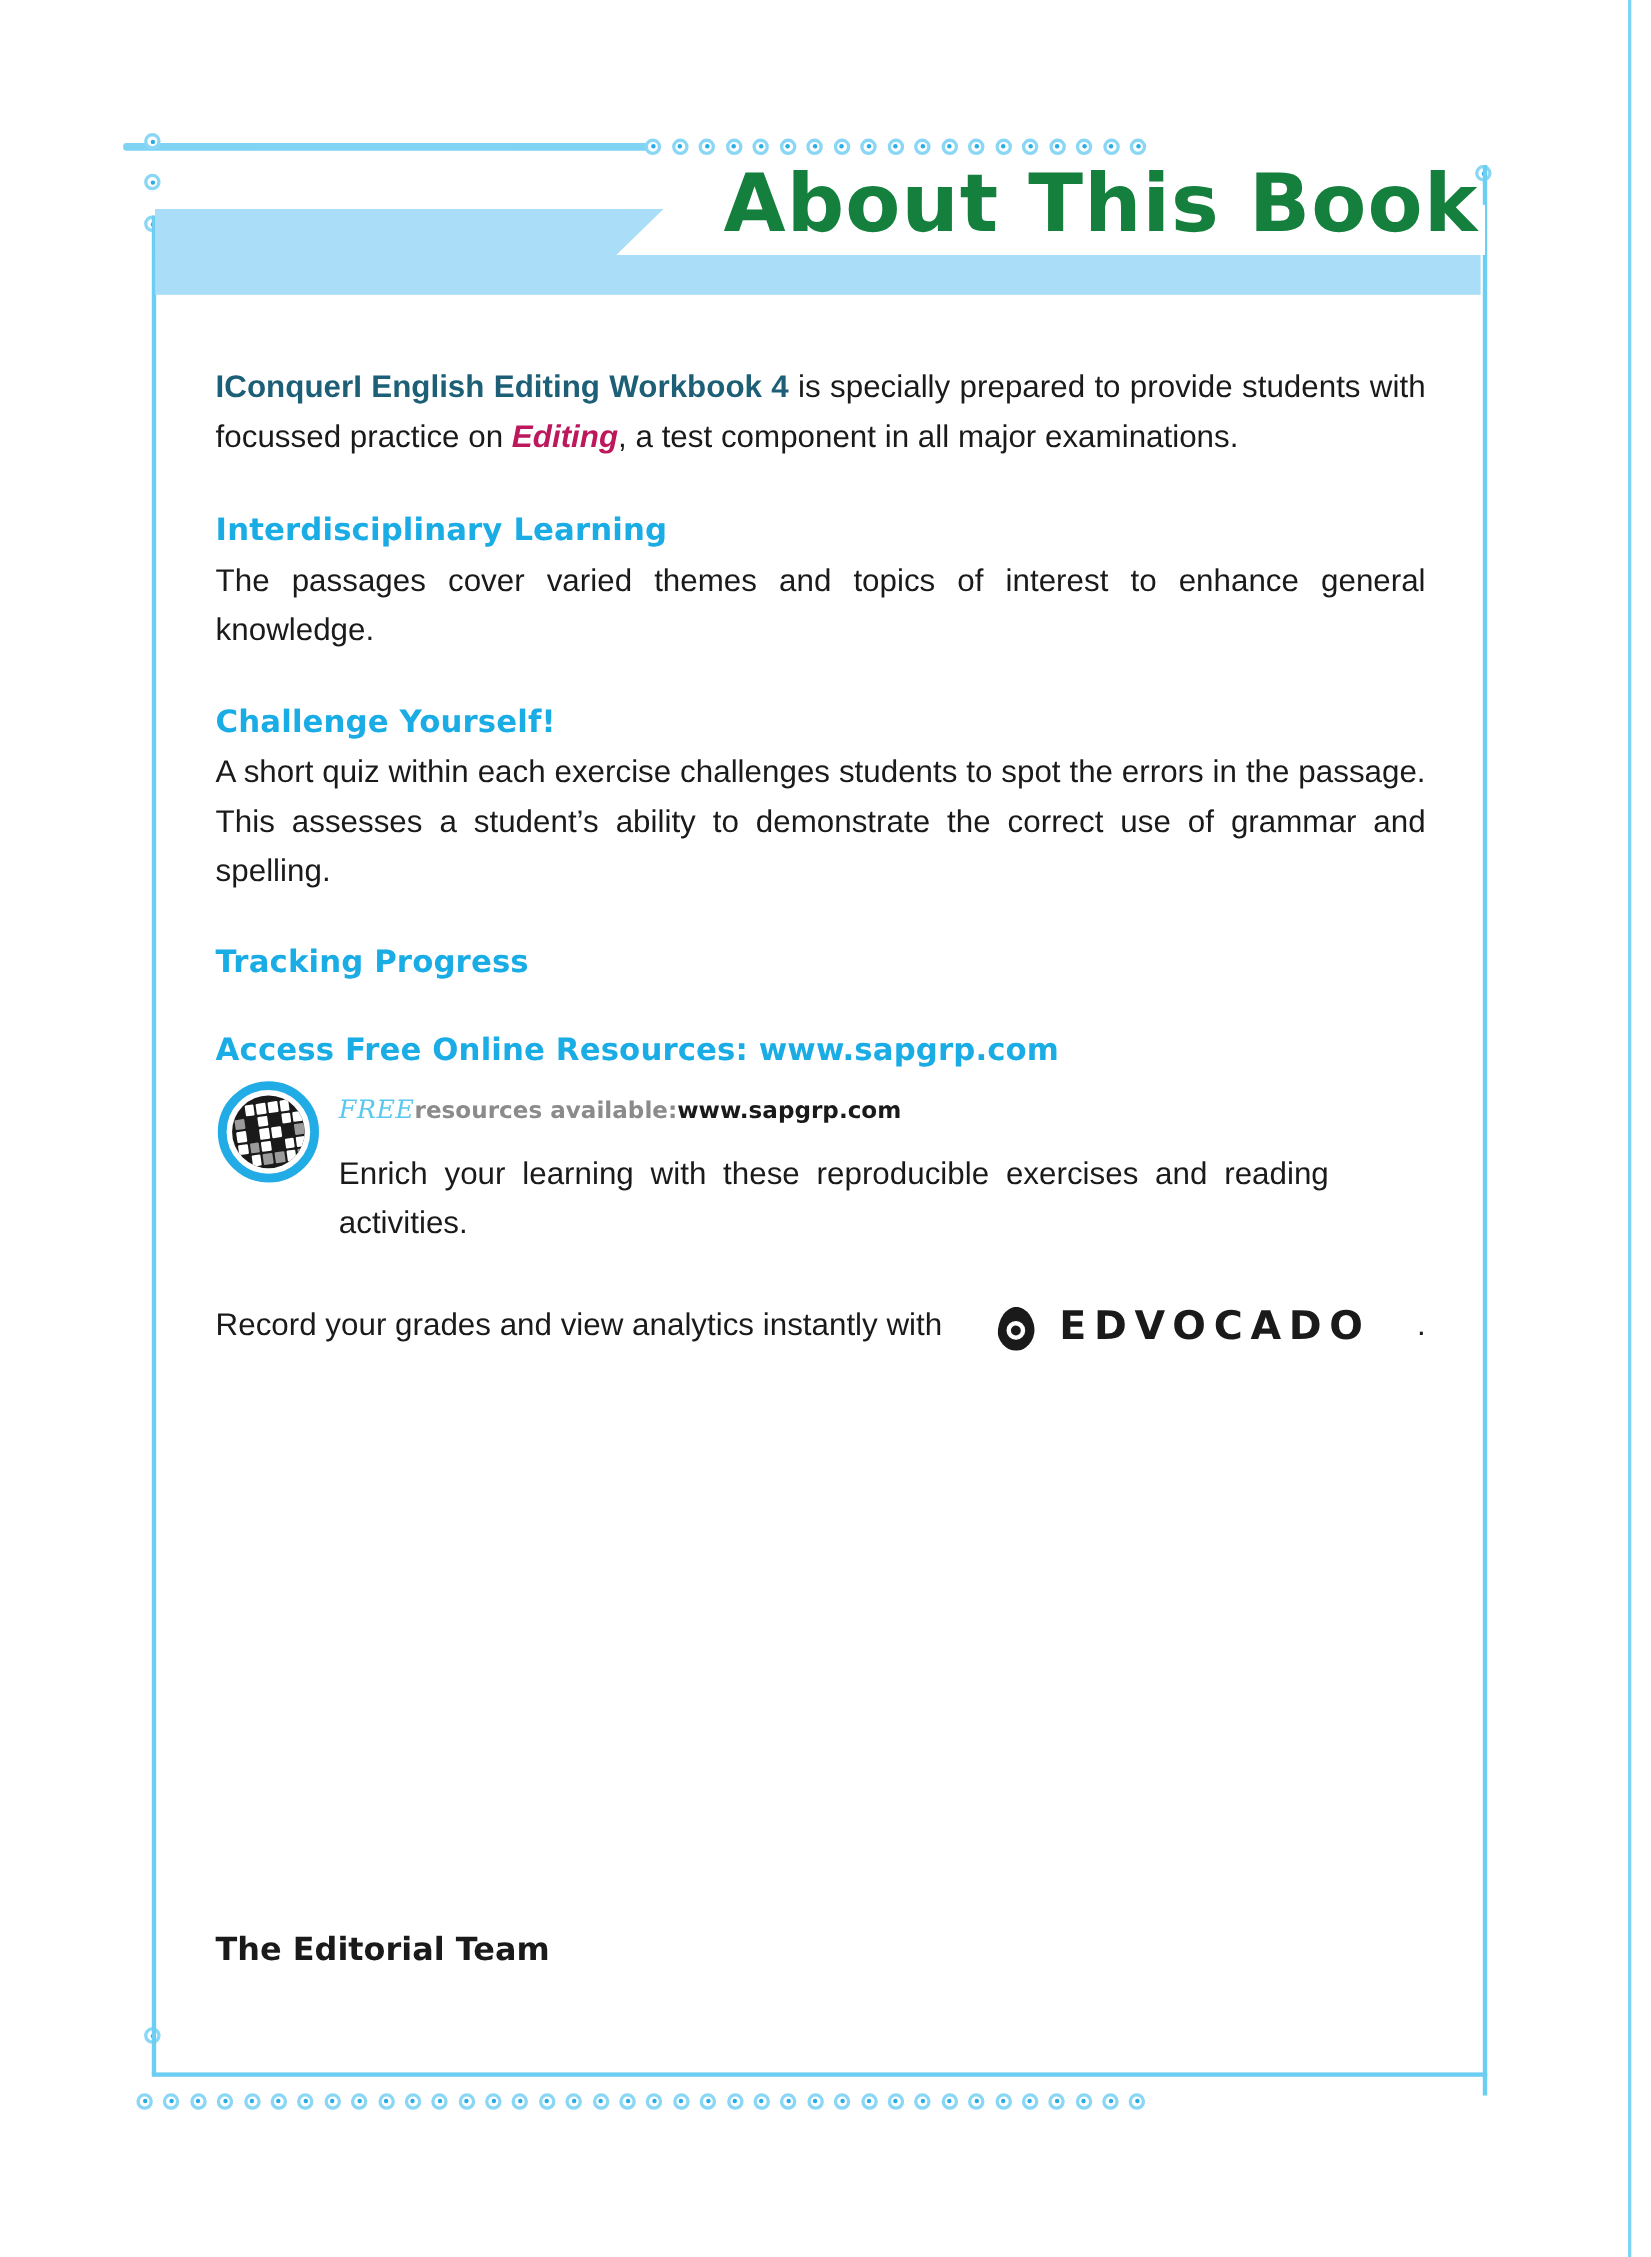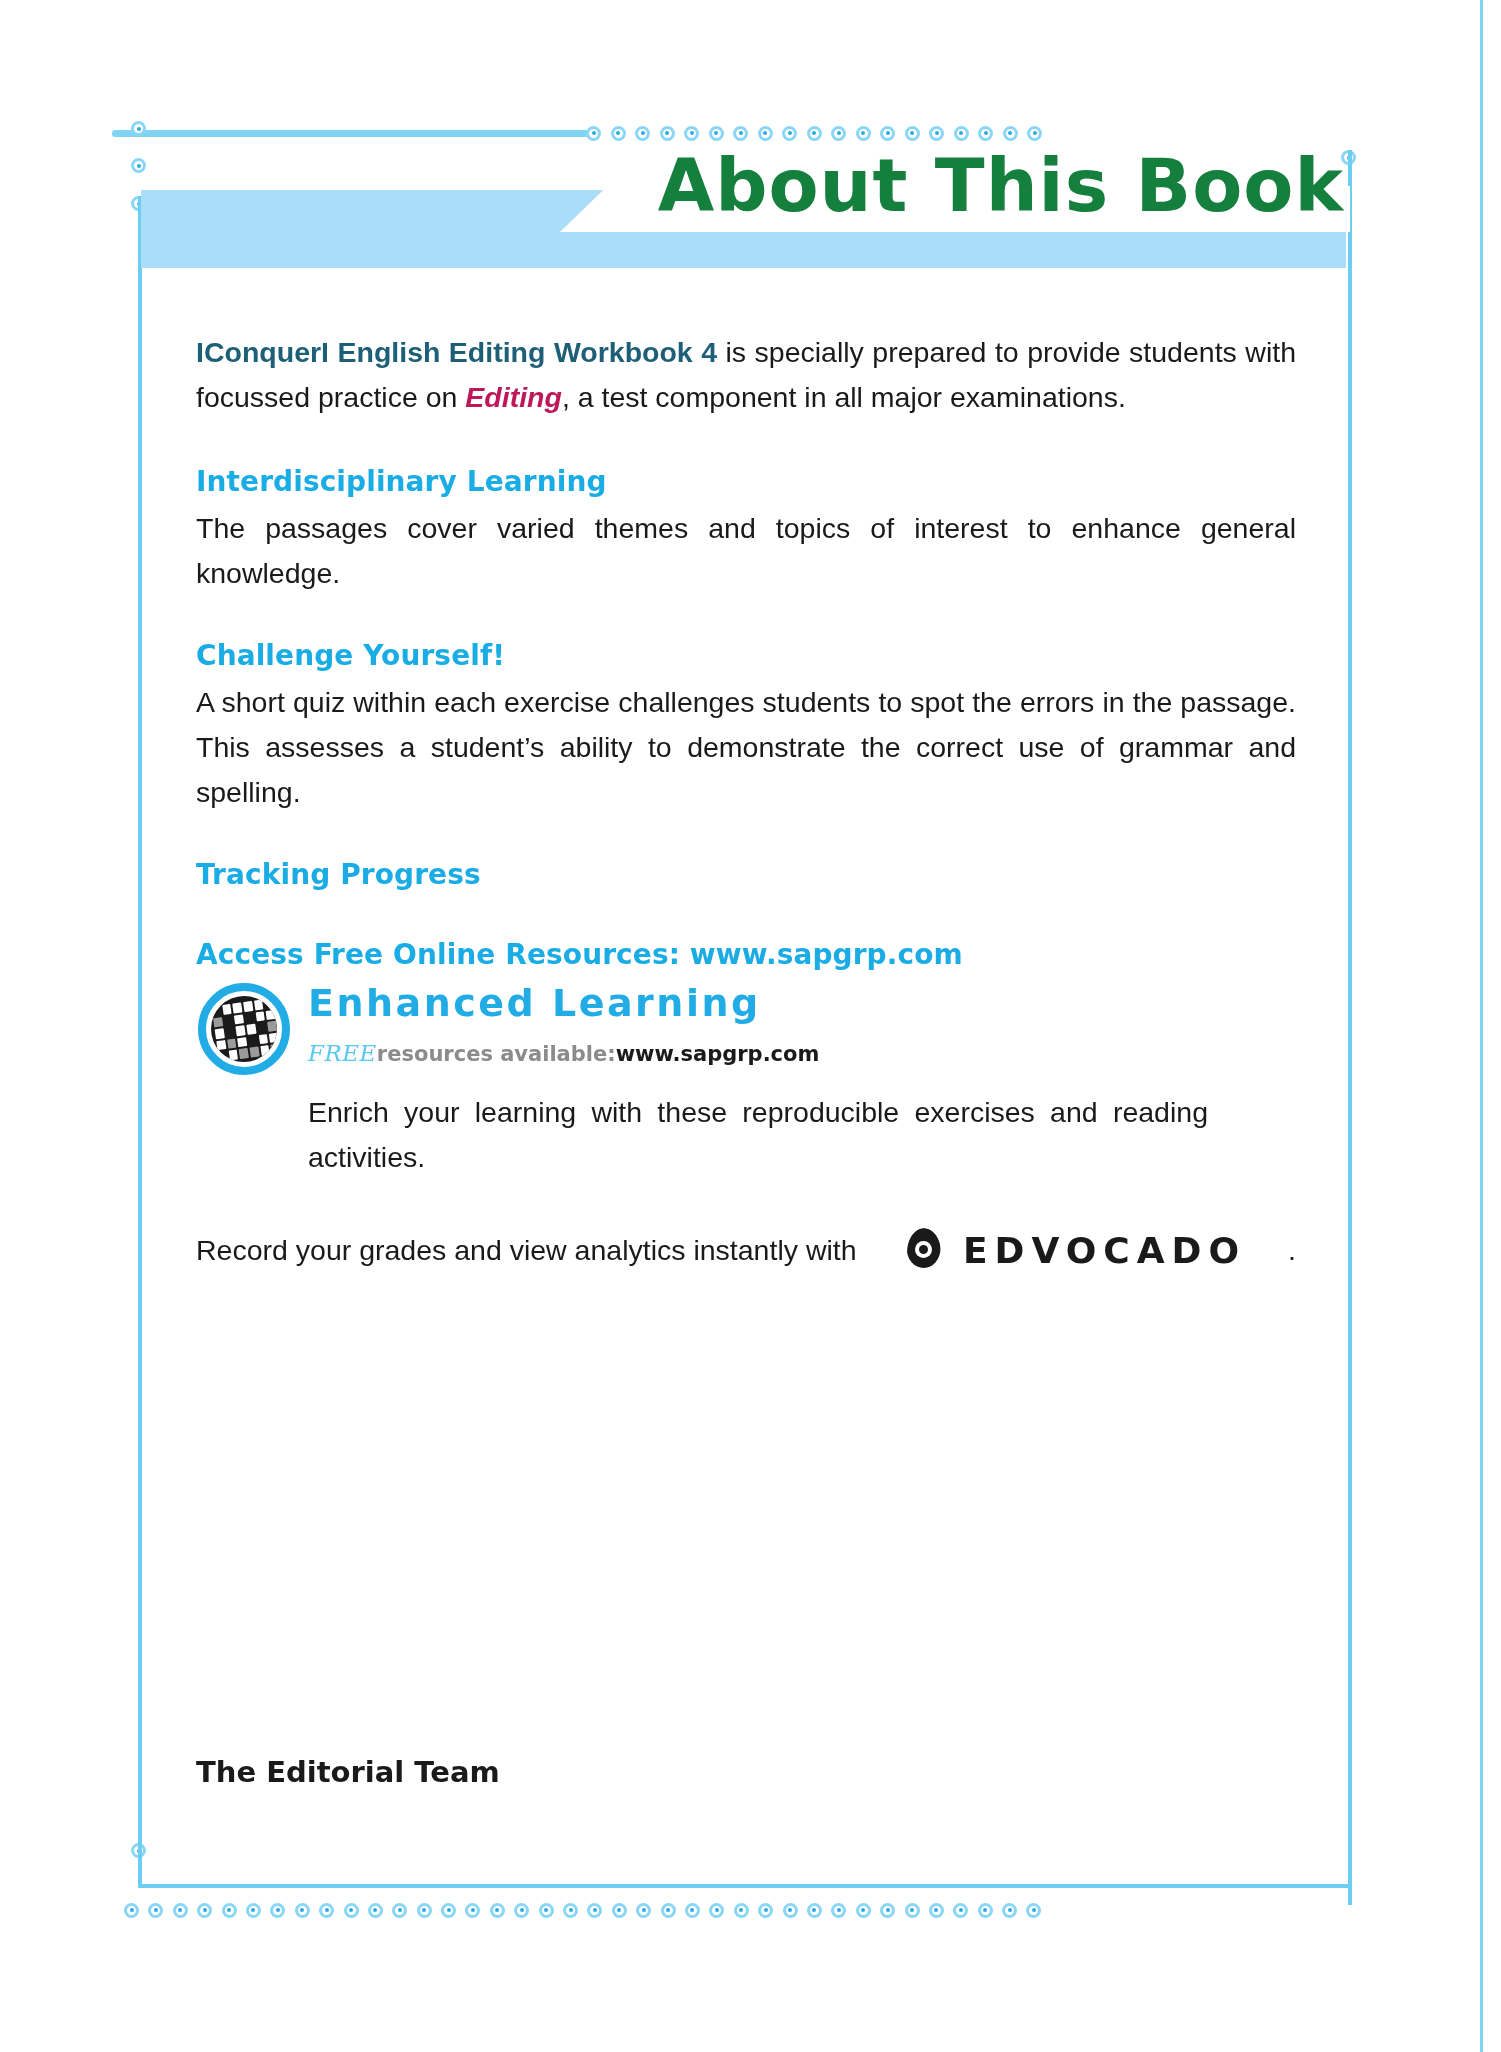--- a/index.html
+++ b/index.html
@@ -294,21 +294,21 @@
   .el-desc {
     margin-left: 112px;
     margin-top: 22px;
     width: 900px;
   }
 
   
   .edvocado-line {
     margin-top: 48px;
     display: flex;
-    align-items: flex-start;
+    align-items: flex-end;
     font-size: 28.5px;
     line-height: 45px;
     color: #1a1a1a;
     white-space: nowrap;
     gap: 40px;
   }
   .edv-logo {
     display: inline-block;
     width: 34px;
     height: 40px;
@@ -507,21 +507,20 @@
                 <i class="k"></i>
                 <i class="w"></i>
                 <i class="g"></i>
                 <i class="g"></i>
                 <i class="w"></i>
                 <i class="g"></i>
               </div>
           </div>
         </div>
         <div class="el-text">
-          <div class="el-title">Enhanced Learning</div>
           <div class="el-sub"><span class="free">FREE</span><span class="res">resources available:</span><span class="url">www.sapgrp.com</span></div>
         </div>
         <p class="para el-desc">Enrich your learning with these reproducible exercises and reading activities.</p>
       </div>
     </div>
 
     <div class="edvocado-line">
       <span>Record your grades and view analytics instantly with</span>
       <span class="edv-logo">
         <span class="edv-shape"></span>

